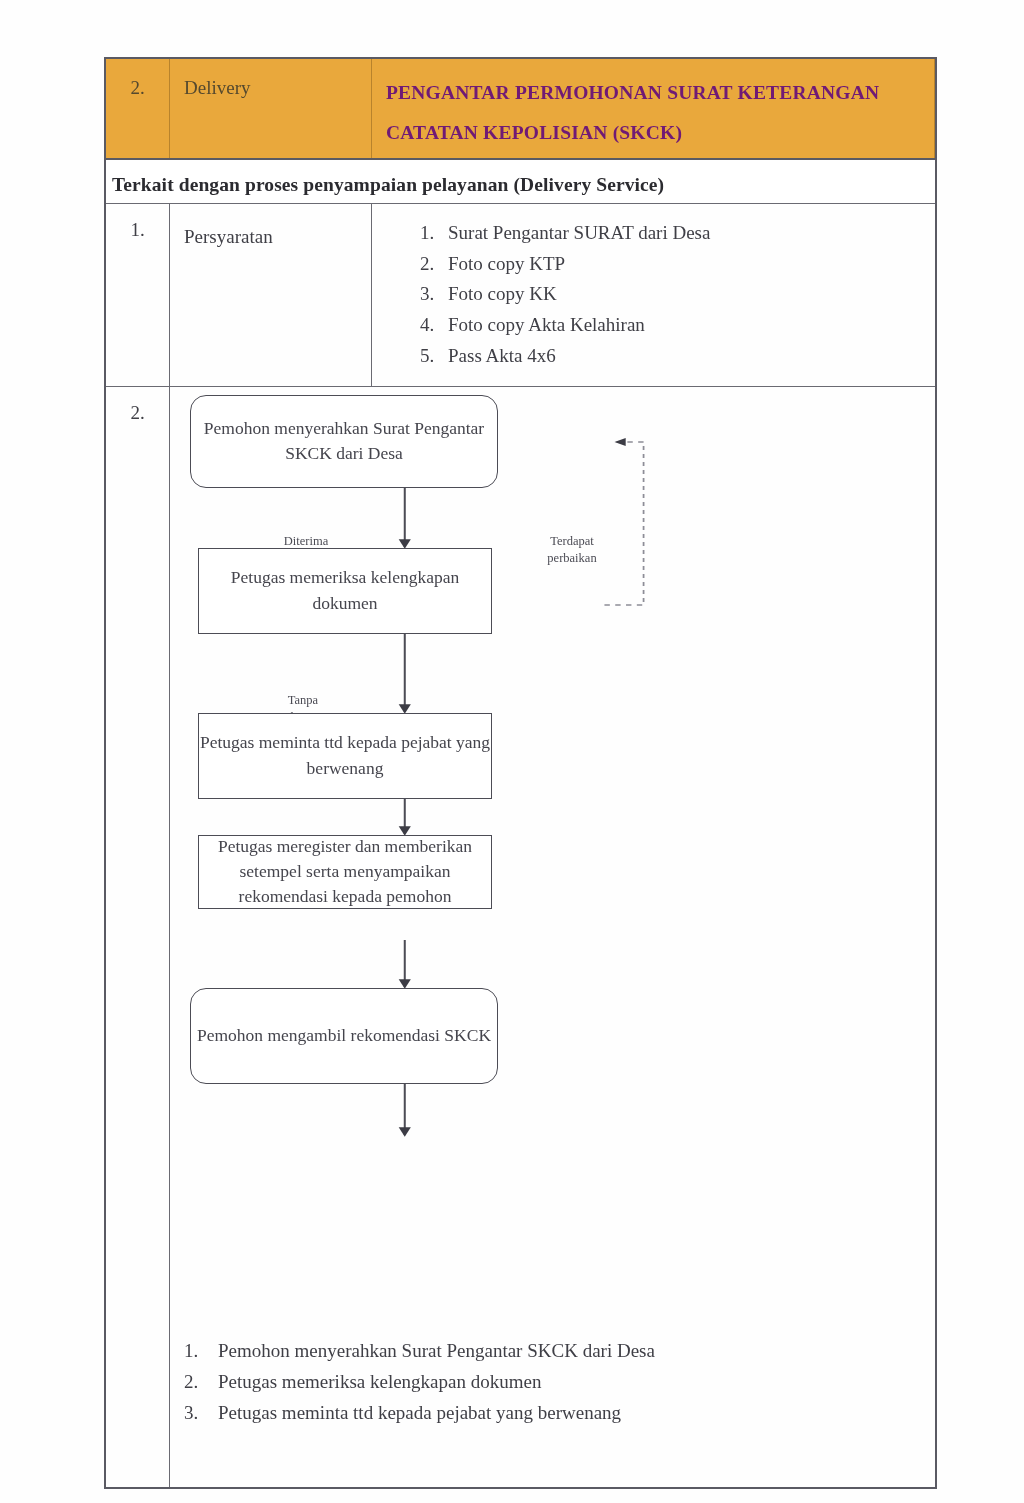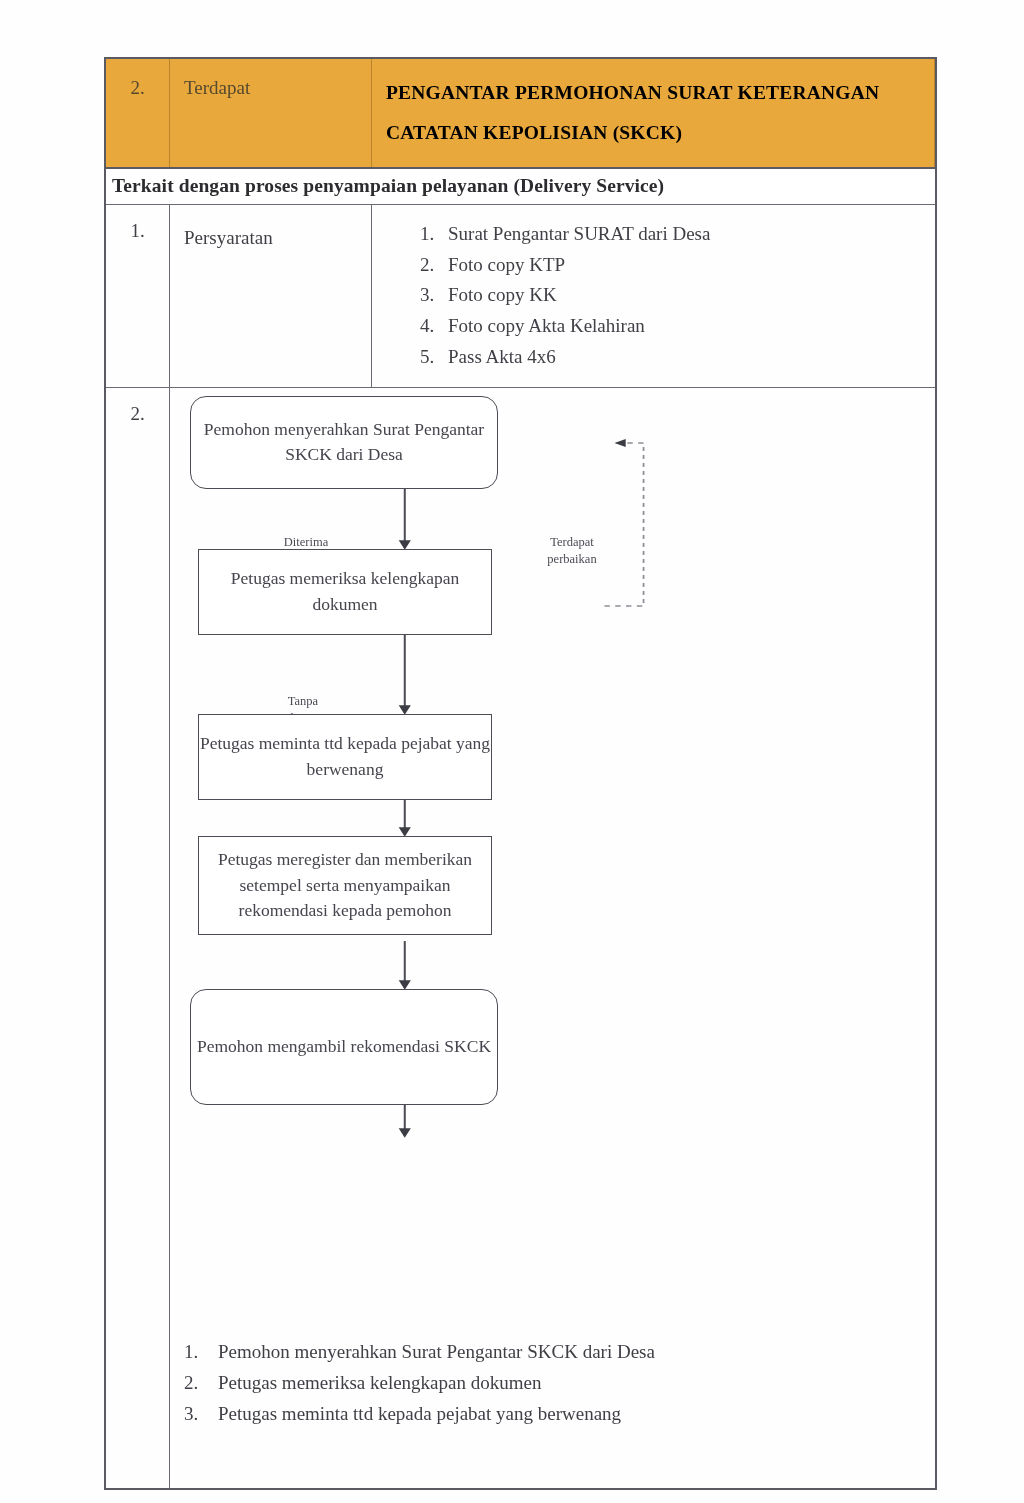--- a/index.html
+++ b/index.html
@@ -58,40 +58,41 @@
     text-align: center;
     padding-top: 18px;
     color: #55492e;
   }
   .hdr-lbl {
     font-size: 19px;
     padding: 18px 0 0 14px;
     color: #55492e;
   }
   .hdr-title {
-    padding: 14px 12px 14px 14px;
+    padding: 14px 12px 5px 14px;
     font-family: "Liberation Serif", serif;
     font-weight: bold;
     font-size: 19.5px;
     letter-spacing: 0.2px;
     line-height: 2.05;
-    color: #000000;
+    color: #701a75;
   }
   
   .band-row {
     border-bottom: 1px solid #6a6a72;
     background: #ffffff;
   }
   .band-text {
     width: 100%;
     padding: 6px 6px 7px 6px;
     font-weight: bold;
     font-size: 19.5px;
     letter-spacing: 0.1px;
     color: #2b2b30;
+    margin-top: 8px;
   }
   
   .req-row { border-bottom: 1px solid #6a6a72; }
   .cell-no {
     font-size: 19px;
     text-align: center;
     padding-top: 15px;
   }
   .cell-lbl {
     font-size: 19px;
@@ -183,21 +184,21 @@
 </style>
 </head>
 <body>
 
 <div id="page">
 
   <div class="doc-table">
 
     <div class="row hdr-row">
       <div class="cell col-no hdr-no">2.</div>
-      <div class="cell col-lbl hdr-lbl">Terdapat</div>
+      <div class="cell col-lbl hdr-lbl">Delivery</div>
       <div class="cell col-body hdr-title">PENGANTAR PERMOHONAN SURAT KETERANGAN CATATAN KEPOLISIAN (SKCK)</div>
     </div>
 
     <div class="row band-row">
       <div class="band-text">Terkait dengan proses penyampaian pelayanan (Delivery Service)</div>
     </div>
 
     <div class="row req-row">
       <div class="cell col-no cell-no">1.</div>
       <div class="cell col-lbl cell-lbl">Persyaratan</div>
@@ -262,23 +263,23 @@
           <div class="edge-label" style="left:100px; top:110px; width:72px;">Diterima</div>
 
           <div class="edge-label" style="left:356px; top:110px; width:92px;">Terdapat perbaikan</div>
 
           <div class="node" style="left:28px; top:161px; width:294px; height:86px;">Petugas memeriksa kelengkapan dokumen</div>
 
           <div class="edge-label" style="left:92px; top:269px; width:82px;">Tanpa Mekanisme</div>
 
           <div class="node" style="left:28px; top:326px; width:294px; height:86px;">Petugas meminta ttd kepada pejabat yang berwenang</div>
 
-          <div class="node" style="left:28px; top:448px; width:294px; height:99px;">Petugas meregister dan memberikan setempel serta menyampaikan rekomendasi kepada pemohon</div>
-
-          <div class="node rounded" style="left:20px; top:601px; width:308px; height:116px;">Pemohon mengambil rekomendasi SKCK</div>
+          <div class="node" style="left:28px; top:448px; width:294px; height:74px;">Petugas meregister dan memberikan setempel serta menyampaikan rekomendasi kepada pemohon</div>
+
+          <div class="node rounded" style="left:20px; top:601px; width:308px; height:96px;">Pemohon mengambil rekomendasi SKCK</div>
 
 
         </div>
 
         <ol class="steps-list">
           <li>
             <span class="num">1.</span>
             <span class="txt">Pemohon menyerahkan Surat Pengantar SKCK dari Desa</span>
           </li>
           <li>

